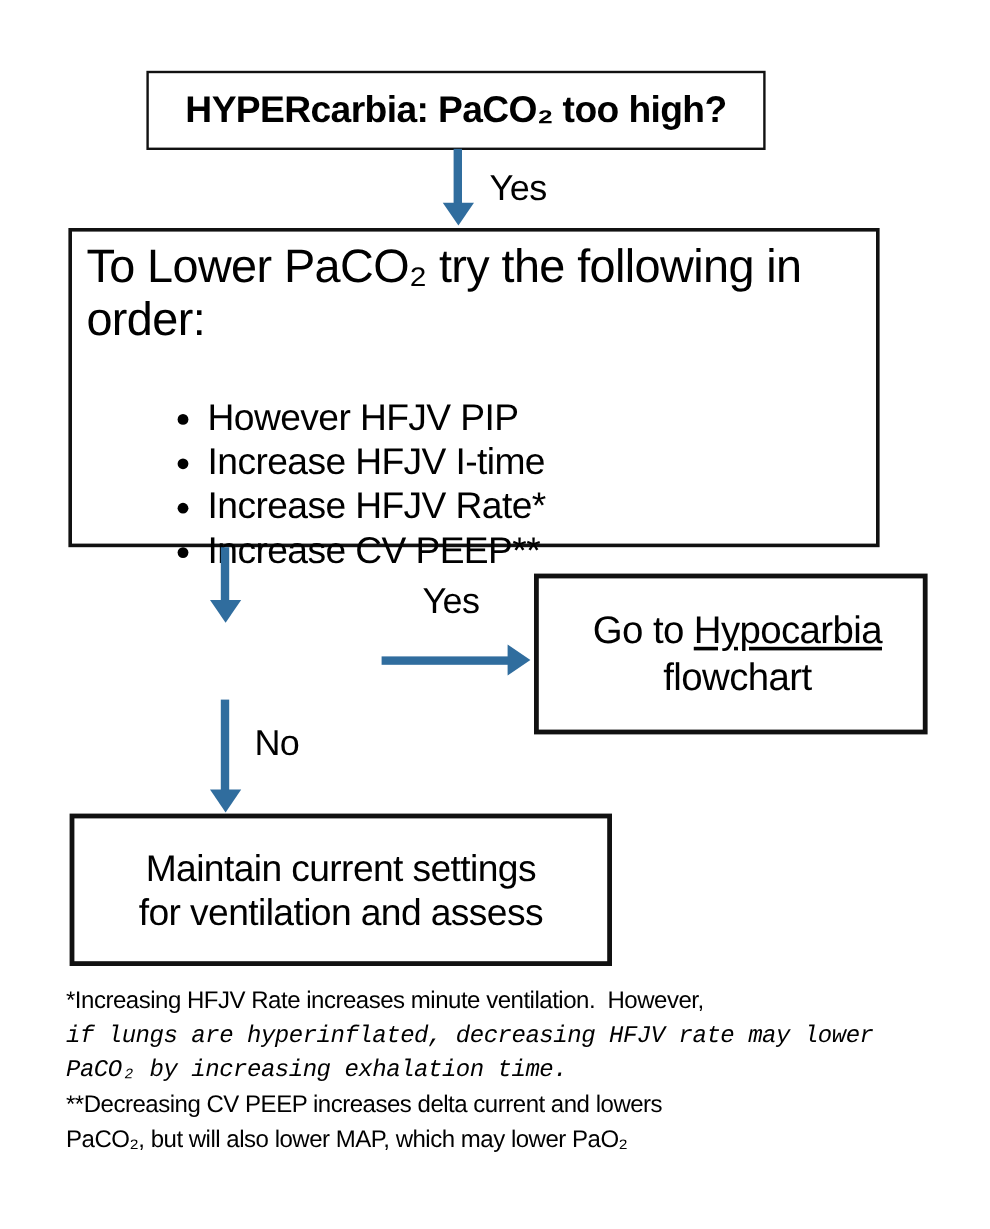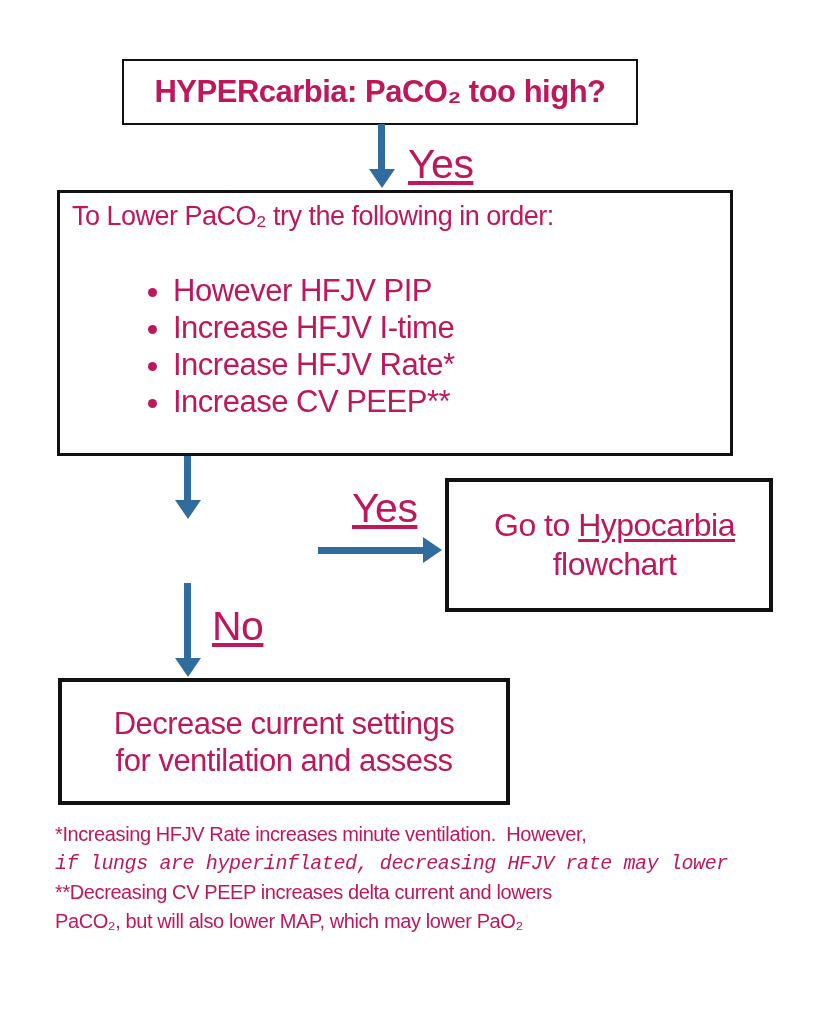--- a/index.html
+++ b/index.html
@@ -1,52 +1,52 @@
 <!DOCTYPE html>
 <html><head>
 <meta charset="utf-8">
 <style>
   html,body { margin:0; padding:0; background:#ffffff; }
   .stage {
     position:relative; width:825px; height:1024px; background:#ffffff;
     font-family:"Liberation Sans","DejaVu Sans",sans-serif;
-    color:#be185d; overflow:hidden;
+    color:#000000; overflow:hidden;
   }
   .fbox {
     position:absolute; border:3px solid #111111; background:#ffffff;
     box-sizing:border-box; display:flex; flex-direction:column;
     align-items:center; justify-content:center; text-align:center;
   }
   .title-box {
     left:122px; top:59px; width:516px; height:66px; border-width:2px;
     font-size:31px; font-weight:700; letter-spacing:-0.5px;
   }
   .process-box {
     left:57px; top:190px; width:676px; height:266px; border-width:3px;
     display:block; text-align:left; padding:8px 12px;
   }
-  .process-title { font-size:27px; letter-spacing:-0.5px; }
+  .process-title { font-size:39px; letter-spacing:-0.5px; }
   .process-list {
     margin:40px 0 0 0; padding-left:101px; list-style:disc;
     font-size:31px; line-height:37px; letter-spacing:-0.5px;
   }
   .decision-box {
     left:58px; top:519px; width:260px; height:64px; border-width:4px;
     font-size:31px; letter-spacing:-0.5px;
   }
   .hypo-box {
     left:445px; top:478px; width:328px; height:134px; border-width:4px;
     font-size:32px; line-height:39px; letter-spacing:-0.5px;padding-left:11px;
   }
   .hypo-link { text-decoration:underline; text-underline-offset:3px; }
   .maintain-box {
     left:58px; top:678px; width:452px; height:127px; border-width:4px;
     font-size:31px; line-height:37px; letter-spacing:-0.5px;
   }
-  .edge-label { position:absolute; font-size:41px; letter-spacing:-0.5px;text-decoration:underline; }
+  .edge-label { position:absolute; font-size:30px; letter-spacing:-0.5px; }
   .label-yes-top   { left:408px; top:141px; }
   .label-yes-right { left:352px; top:485px; }
   .label-no        { left:212px; top:603px; }
   .vline { position:absolute; width:7px;  background:#306d9e; }
   .hline { position:absolute; height:7px; background:#306d9e; }
   .head-down {
     position:absolute; width:0; height:0;
     border-left:13px solid transparent; border-right:13px solid transparent;
     border-top:19px solid #306d9e;
   }
@@ -104,24 +104,25 @@
   <div class="fbox hypo-box">
     <div><span>Go to </span><span class="hypo-link">Hypocarbia</span></div>
     <div>flowchart</div>
   </div>
 
   <div class="edge-label label-no">No</div>
   <div class="vline arrow4-line"></div>
   <div class="head-down arrow4-head"></div>
 
   <div class="fbox maintain-box">
-    <div>Decrease current settings</div>
+    <div>Maintain current settings</div>
     <div>for ventilation and assess</div>
   </div>
 
   <div class="footnotes">
     <div>*Increasing HFJV Rate increases minute ventilation.&nbsp; However,</div>
     <div class="italic">if lungs are hyperinflated, decreasing HFJV rate may lower</div>
+    <div class="italic">PaCO₂ by increasing exhalation time.</div>
     <div>**Decreasing CV PEEP increases delta current and lowers</div>
     <div>PaCO₂, but will also lower MAP, which may lower PaO₂</div>
   </div>
 
 </div>
 
 </body></html>

